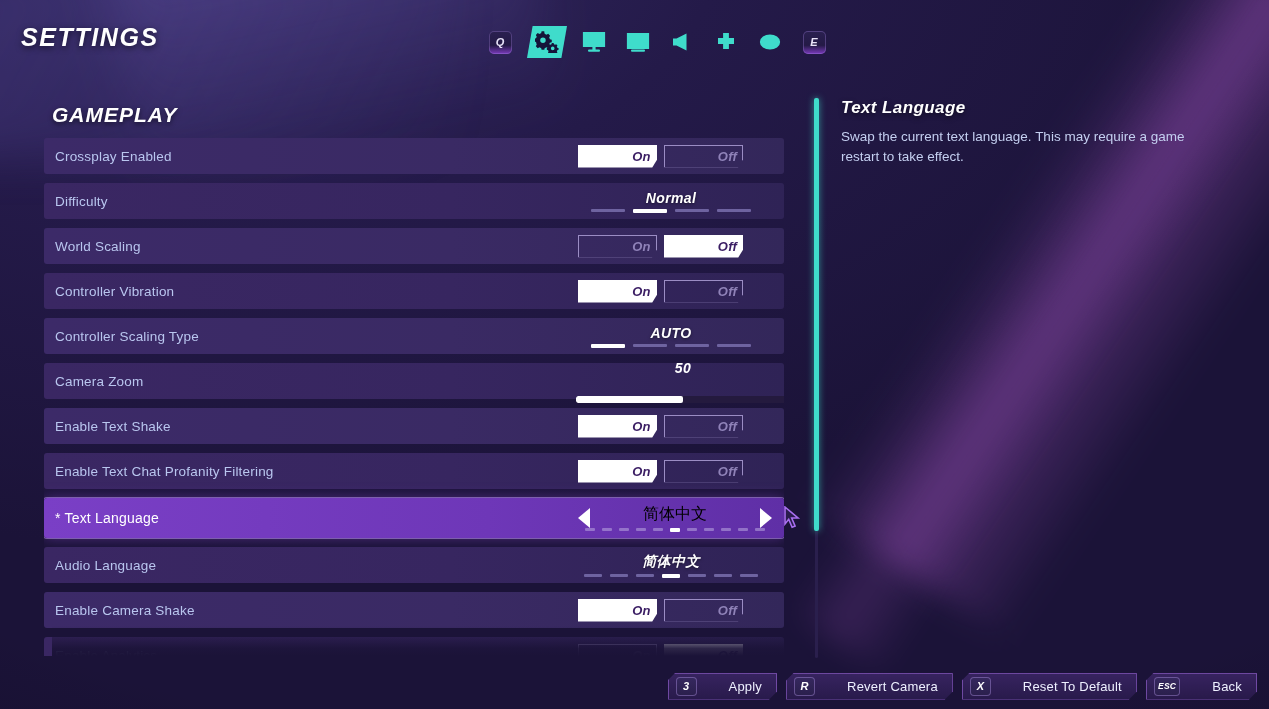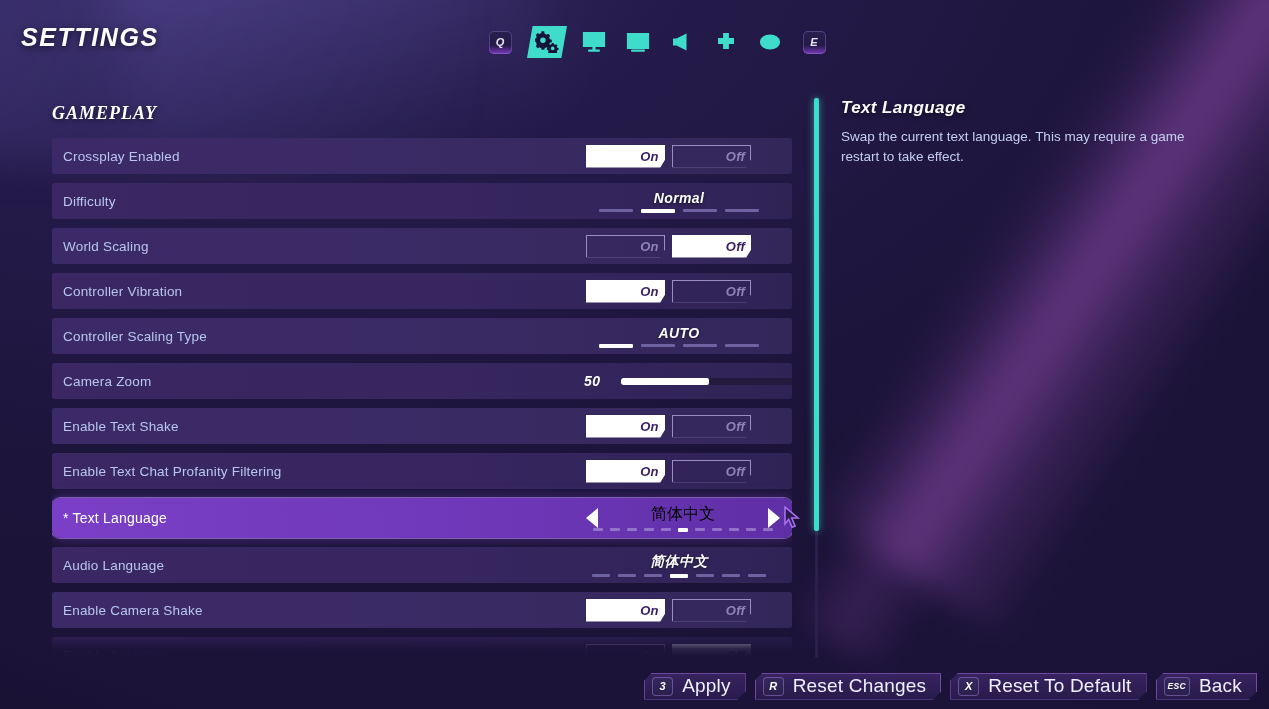--- a/index.html
+++ b/index.html
@@ -29,30 +29,30 @@
   .tab{width:34px;height:34px;display:flex;align-items:center;justify-content:center;position:relative;}
   .bumper{width:23px;height:23px;border-radius:5px;background:linear-gradient(180deg,#2a2050 0%,#241a46 62%,#7b3bbd 100%);
     display:flex;align-items:center;justify-content:center;color:#e8e2f7;font-size:11px;font-weight:bold;font-style:italic;
     box-shadow:inset 0 0 0 1px rgba(160,130,220,.35);}
   .tab.sel{background:#3fdccb;clip-path:polygon(14% 0,100% 0,86% 100%,0 100%);width:40px;height:32px;}
   .tab svg{display:block;}
   .icn{fill:#3fdccb;}
   .icn-dark{fill:#15143a;}
 
   
-  .section-title{position:absolute;left:52px;top:103px;font-size:18px;font-weight:bold;font-style:italic;
-    letter-spacing:1px;color:#ffffff;text-shadow:0 2px 5px rgba(0,0,0,.55);font-family:Liberation Serif, serif;}
-  .list{position:absolute;left:52px;top:138px;width:740px;height:518px;overflow:hidden;}
+  .section-title{position:absolute;left:52px;top:103px;font-size:21px;font-weight:bold;font-style:italic;
+    letter-spacing:1px;color:#ffffff;text-shadow:0 2px 5px rgba(0,0,0,.55);}
+  .list{position:absolute;left:44px;top:138px;width:740px;height:518px;overflow:hidden;}
   .row{position:relative;height:36px;margin-bottom:9px;
     background:linear-gradient(90deg,#3c2a68 0%,#3a2a64 55%,#33275a 100%);
     border-radius:3px;display:flex;align-items:center;}
   .row.alt{background:linear-gradient(90deg,#3a2763 0%,#372660 55%,#2f2356 100%);}
   .row .lbl{margin-left:11px;font-size:13.5px;color:#b9c6ef;letter-spacing:.2px;white-space:nowrap;}
   .row.sel{background:linear-gradient(90deg,#7a3fc6 0%,#6e37b8 60%,#5f2fa6 100%);
-    box-shadow:0 0 0 1px rgba(200,160,255,.5), 0 0 14px rgba(130,70,200,.5);height:40px;border-radius:8px;}
+    box-shadow:0 0 0 1px rgba(200,160,255,.5), 0 0 14px rgba(130,70,200,.5);height:40px;}
   .row.sel .lbl{color:#ffffff;font-size:14px;}
   .ctl{position:absolute;right:0;top:0;height:100%;width:212px;display:flex;align-items:center;}
 
   
   .tg{width:79px;height:23px;display:flex;align-items:center;justify-content:center;
     font-size:13px;font-style:italic;font-weight:bold;letter-spacing:.3px;
     clip-path:polygon(0 0,100% 0,100% 66%,94% 100%,0 100%);padding-left:48px;}
   .tg.on{background:#ffffff;color:#3a1d63;}
   .tg.off{background:transparent;color:#8f82b8;box-shadow:none;position:relative;}
   .tg.off::after{content:"";position:absolute;inset:0;border:1px solid #9b8dc4;
@@ -72,21 +72,21 @@
   .segs.mid .seg{width:18px;}
 
   
   .arrowrow{width:100%;display:flex;align-items:center;justify-content:center;gap:10px;padding-right:6px;}
   .arw{width:0;height:0;border-top:10px solid transparent;border-bottom:10px solid transparent;}
   .arw.l{border-right:12px solid #ffffff;}
   .arw.r{border-left:12px solid #ffffff;}
   .stepinner{display:flex;flex-direction:column;align-items:center;gap:3px;width:150px;}
 
   
-  .sld{width:214px;display:flex;flex-direction:row;align-items:center;gap:20px;margin-left:4px;}
+  .sld{width:214px;display:flex;flex-direction:column;align-items:center;gap:20px;margin-left:4px;}
   .sld .val{font-size:14px;font-weight:bold;font-style:italic;color:#fff;letter-spacing:.5px;}
   .track{width:214px;height:7px;background:#241a3e;border-radius:2px;overflow:hidden;}
   .fill{height:100%;background:#ffffff;border-radius:2px;}
 
   .fade{position:absolute;left:52px;top:626px;width:740px;height:30px;
     background:linear-gradient(180deg,rgba(27,19,56,0) 0%,rgba(27,19,56,.92) 75%,#1b1338 100%);pointer-events:none;}
 
   
   .sbar{position:absolute;left:815px;top:96px;width:3px;height:562px;background:#2a1f4d;border-radius:2px;}
   .sthumb{position:absolute;left:814px;top:98px;width:5px;height:433px;background:#3fdccb;border-radius:2px;
@@ -102,21 +102,21 @@
   .footer{position:absolute;left:0;bottom:0;width:1269px;height:46px;display:flex;align-items:center;
     justify-content:flex-end;gap:9px;padding-right:12px;}
   .fbtn{height:27px;display:flex;align-items:center;gap:9px;padding:0 14px 0 7px;
     background:linear-gradient(180deg,rgba(78,48,128,.55),rgba(52,32,92,.55));
     border:1px solid rgba(166,110,230,.55);
     clip-path:polygon(8px 0,100% 0,100% calc(100% - 8px),calc(100% - 8px) 100%,0 100%,0 8px);}
   .fbtn .key{min-width:21px;height:19px;border-radius:4px;
     background:linear-gradient(180deg,#36285f,#2a1f4c);box-shadow:inset 0 0 0 1px rgba(170,140,225,.45);
     display:flex;align-items:center;justify-content:center;color:#ffffff;font-size:11px;font-weight:bold;font-style:italic;padding:0 4px;}
   .fbtn .key.sm{font-size:8.5px;letter-spacing:.3px;}
-  .fbtn .txt{font-size:19px;color:#eef0ff;letter-spacing:.2px;}
+  .fbtn .txt{font-size:13px;color:#eef0ff;letter-spacing:.2px;margin-left:23px;}
 
   
   .cursor{position:absolute;left:784px;top:506px;width:20px;height:28px;}
 </style>
 </head>
 <body>
 
 <div class="bg">
   <div class="streak s3"></div>
   <div class="streak s4"></div>
@@ -352,21 +352,21 @@
   <p>Swap the current text language. This may require a game restart to take effect.</p>
 </div>
 
 <div class="footer">
   <div class="fbtn">
     <span class="key">3</span>
     <span class="txt">Apply</span>
   </div>
   <div class="fbtn">
     <span class="key">R</span>
-    <span class="txt">Reset Changes</span>
+    <span class="txt">Revert Camera</span>
   </div>
   <div class="fbtn">
     <span class="key">X</span>
     <span class="txt">Reset To Default</span>
   </div>
   <div class="fbtn">
     <span class="key sm">ESC</span>
     <span class="txt">Back</span>
   </div>
 </div>

